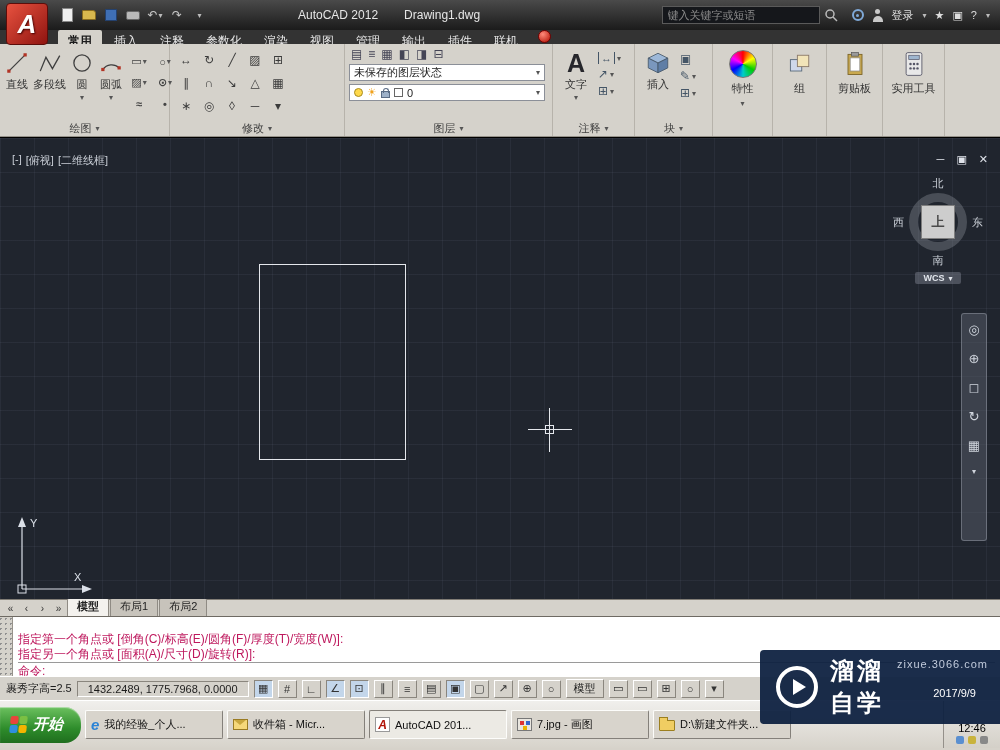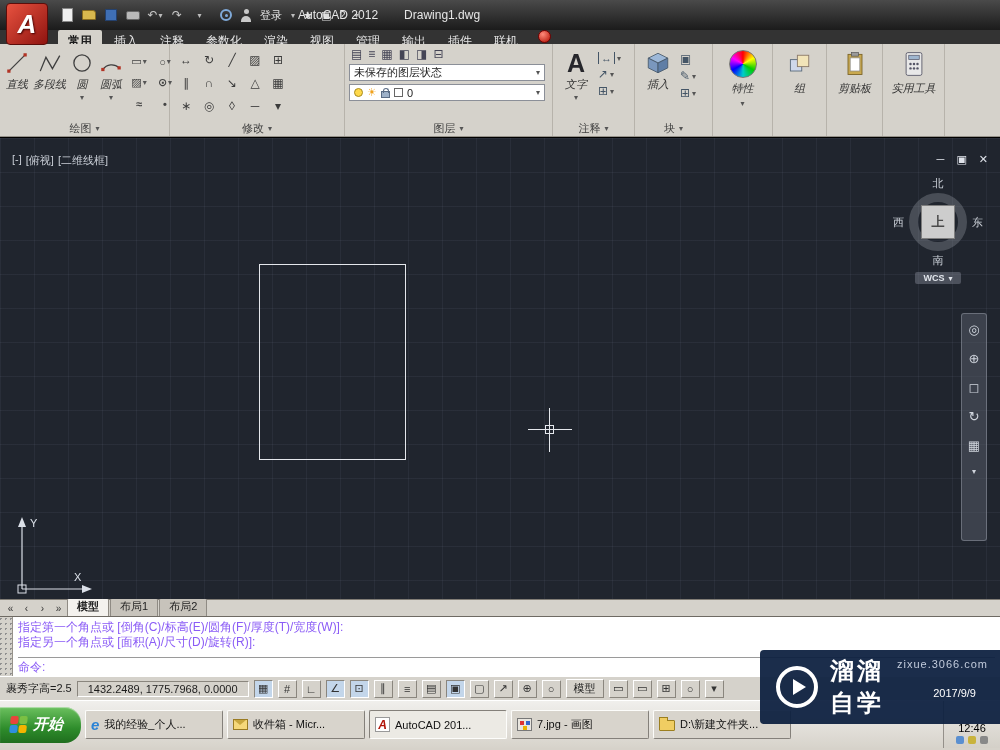--- a/index.html
+++ b/index.html
@@ -37,21 +37,21 @@
   .rtab.active{background:#d5d2cb;color:#1c1c1c;border-radius:2px 2px 0 0;font-weight:bold;}
   .redorb{width:13px;height:13px;border-radius:50%;background:radial-gradient(circle at 35% 30%,#ff8a7a,#b00f02);margin:0 0 3px 8px;border:1px solid #700;flex:none;}
 
   
   .ribbon{height:93px;background:#d5d2cb;display:flex;border-bottom:1px solid #96928a;flex:none;}
   .panel{display:flex;flex-direction:column;border-right:1px solid #b7b3ab;flex:none;}
   .pbody{flex:1;display:flex;padding:3px 4px 0;gap:3px;}
   .ptitle{height:15px;display:flex;align-items:center;justify-content:center;gap:4px;font-size:11px;color:#3f3f3f;}
   .bigtool{width:38px;display:flex;flex-direction:column;align-items:center;gap:1px;padding-top:3px;}
   .bigtool svg{width:26px;height:26px;}
-  .lbl{font-size:11px;color:#333;white-space:nowrap;font-style:italic;}
+  .lbl{font-size:11px;color:#333;white-space:nowrap;}
   .minigrid{display:grid;grid-template-columns:repeat(2,24px);grid-auto-rows:19px;gap:2px;align-content:start;padding-top:5px;}
   .mini{display:flex;align-items:center;justify-content:center;gap:1px;font-size:11px;color:#444;}
   .modgrid{display:grid;grid-template-columns:repeat(5,20px);grid-auto-rows:20px;gap:3px;align-content:start;padding:6px 0 0 6px;font-size:12px;color:#3b3b3b;}
   .modgrid span{display:flex;align-items:center;justify-content:center;}
   .lrow1{display:flex;gap:6px;font-size:12px;color:#445;padding-left:2px;}
   .ddl{height:17px;background:#fff;border:1px solid #8b8f98;display:flex;align-items:center;gap:4px;padding:0 4px;font-size:11px;width:196px;color:#222;}
   .ddl .val{flex:1;white-space:nowrap;overflow:hidden;}
   .dotbulb{width:9px;height:9px;border-radius:50%;background:#ffd94a;border:1px solid #a78a1f;flex:none;}
   .sunic{color:#f0a11c;font-size:11px;flex:none;}
   .lockic{width:9px;height:7px;background:#9db0c8;border:1px solid #5a6b84;position:relative;flex:none;margin-top:3px;}
@@ -87,21 +87,21 @@
 
   
   .ltabs{height:17px;background:#d5d2cb;display:flex;align-items:flex-end;font-size:11px;color:#222;border-top:1px solid #817d76;gap:1px;padding-left:3px;flex:none;}
   .lnav{width:15px;text-align:center;color:#333;font-size:10px;padding-bottom:2px;}
   .ltab{padding:1px 9px 2px;border:1px solid #8f8b84;border-bottom:none;background:#c7c3bb;border-radius:3px 3px 0 0;}
   .ltab.active{background:#f4f2ee;font-weight:bold;}
 
   
   .cmd{height:60px;display:flex;background:#fff;border-top:1px solid #6e6a63;flex:none;}
   .cmdgrip{width:13px;background:#d5d2cb;border-right:1px solid #96928a;background-image:radial-gradient(#8f8f8f 1px,transparent 1px);background-size:5px 5px;background-position:3px 4px;}
-  .cmdtext{flex:1;display:flex;flex-direction:column;font-size:12px;color:#8b5cf6;padding:3px 5px 0;}
+  .cmdtext{flex:1;display:flex;flex-direction:column;font-size:12px;color:#be185d;padding:3px 5px 0;margin-top:12px;}
   .cmdhist{flex:1;line-height:15px;}
   .cmdprompt{border-top:1px solid #9a9a9a;height:19px;display:flex;align-items:center;}
 
   
   .statusbar{height:24px;background:#d5d2cb;border-top:1px solid #fff;display:flex;align-items:center;padding:0 6px;gap:5px;font-size:11px;color:#1c1c1c;flex:none;}
   .coords{border:1px solid;border-color:#8a867e #fff #fff #8a867e;padding:1px 10px;}
   .sbtn{width:19px;height:18px;border:1px solid;border-color:#fff #8a867e #8a867e #fff;display:flex;align-items:center;justify-content:center;font-size:11px;color:#333;background:#d5d2cb;flex:none;}
   .sbtn.on{border-color:#8a867e #fff #fff #8a867e;background:#c3d6ea;}
   .modelbtn{padding:1px 7px;border:1px solid;border-color:#fff #8a867e #8a867e #fff;}
 
@@ -167,20 +167,29 @@
       <span class="qbtn">
           <span>↷</span>
         </span>
       <span class="qbtn">
           <span class="dd">▾</span>
         </span>
     </div>
     <div class="titletext">
       <span>AutoCAD 2012</span>
       <span>Drawing1.dwg</span>
+    </div>
+    <div class="tsearch">
+      <input placeholder="键入关键字或短语" style="">
+      <span class="qbtn">
+        <svg width="14" height="14">
+            <circle cx="6" cy="6" r="4" fill="none" stroke="#bbb" stroke-width="1.5"></circle>
+            <line x1="9" y1="9" x2="13" y2="13" stroke="#bbb" stroke-width="1.5"></line>
+          </svg>
+      </span>
     </div>
     <div class="tbicons">
       <span class="i-signal"></span>
       <span class="i-person"></span>
       <span class="signin">登录</span>
       <span class="dd">▾</span>
       <span>★</span>
       <span>▣</span>
       <span>?</span>
       <span class="dd">▾</span>

